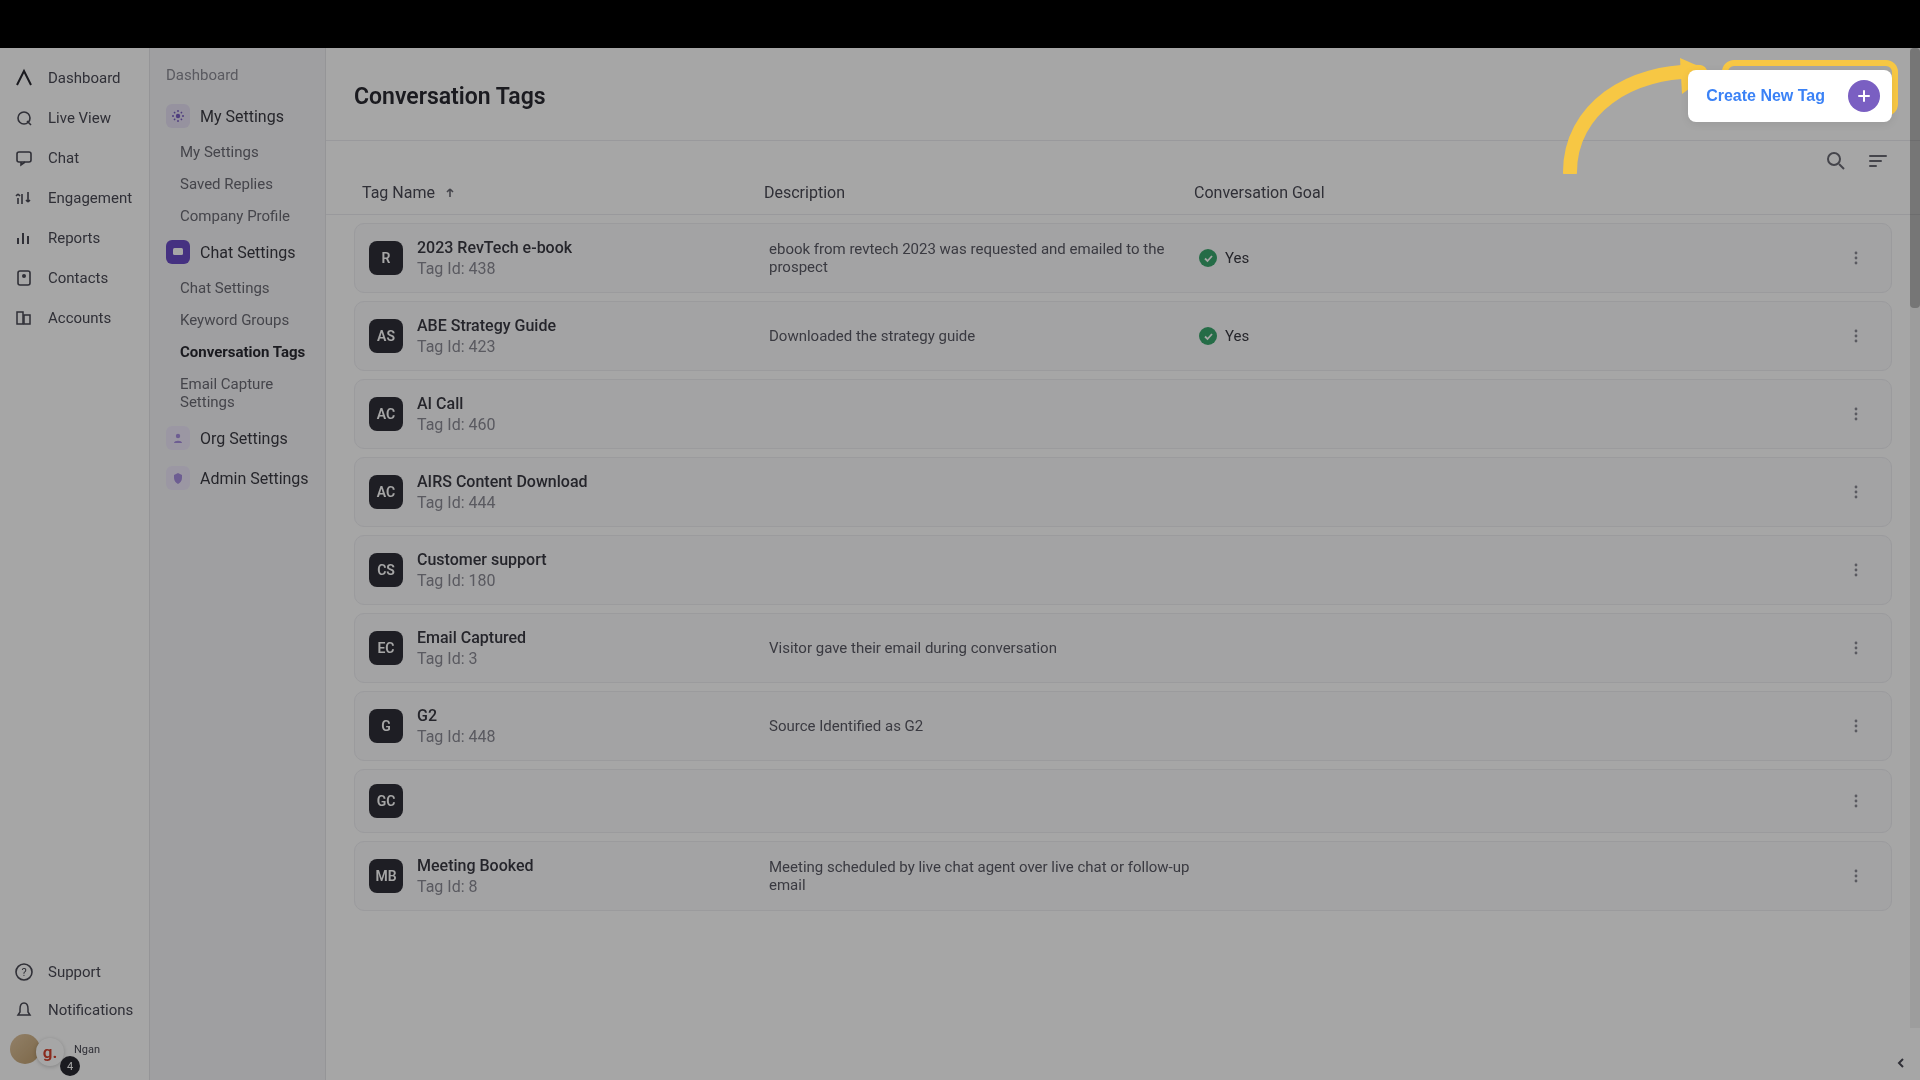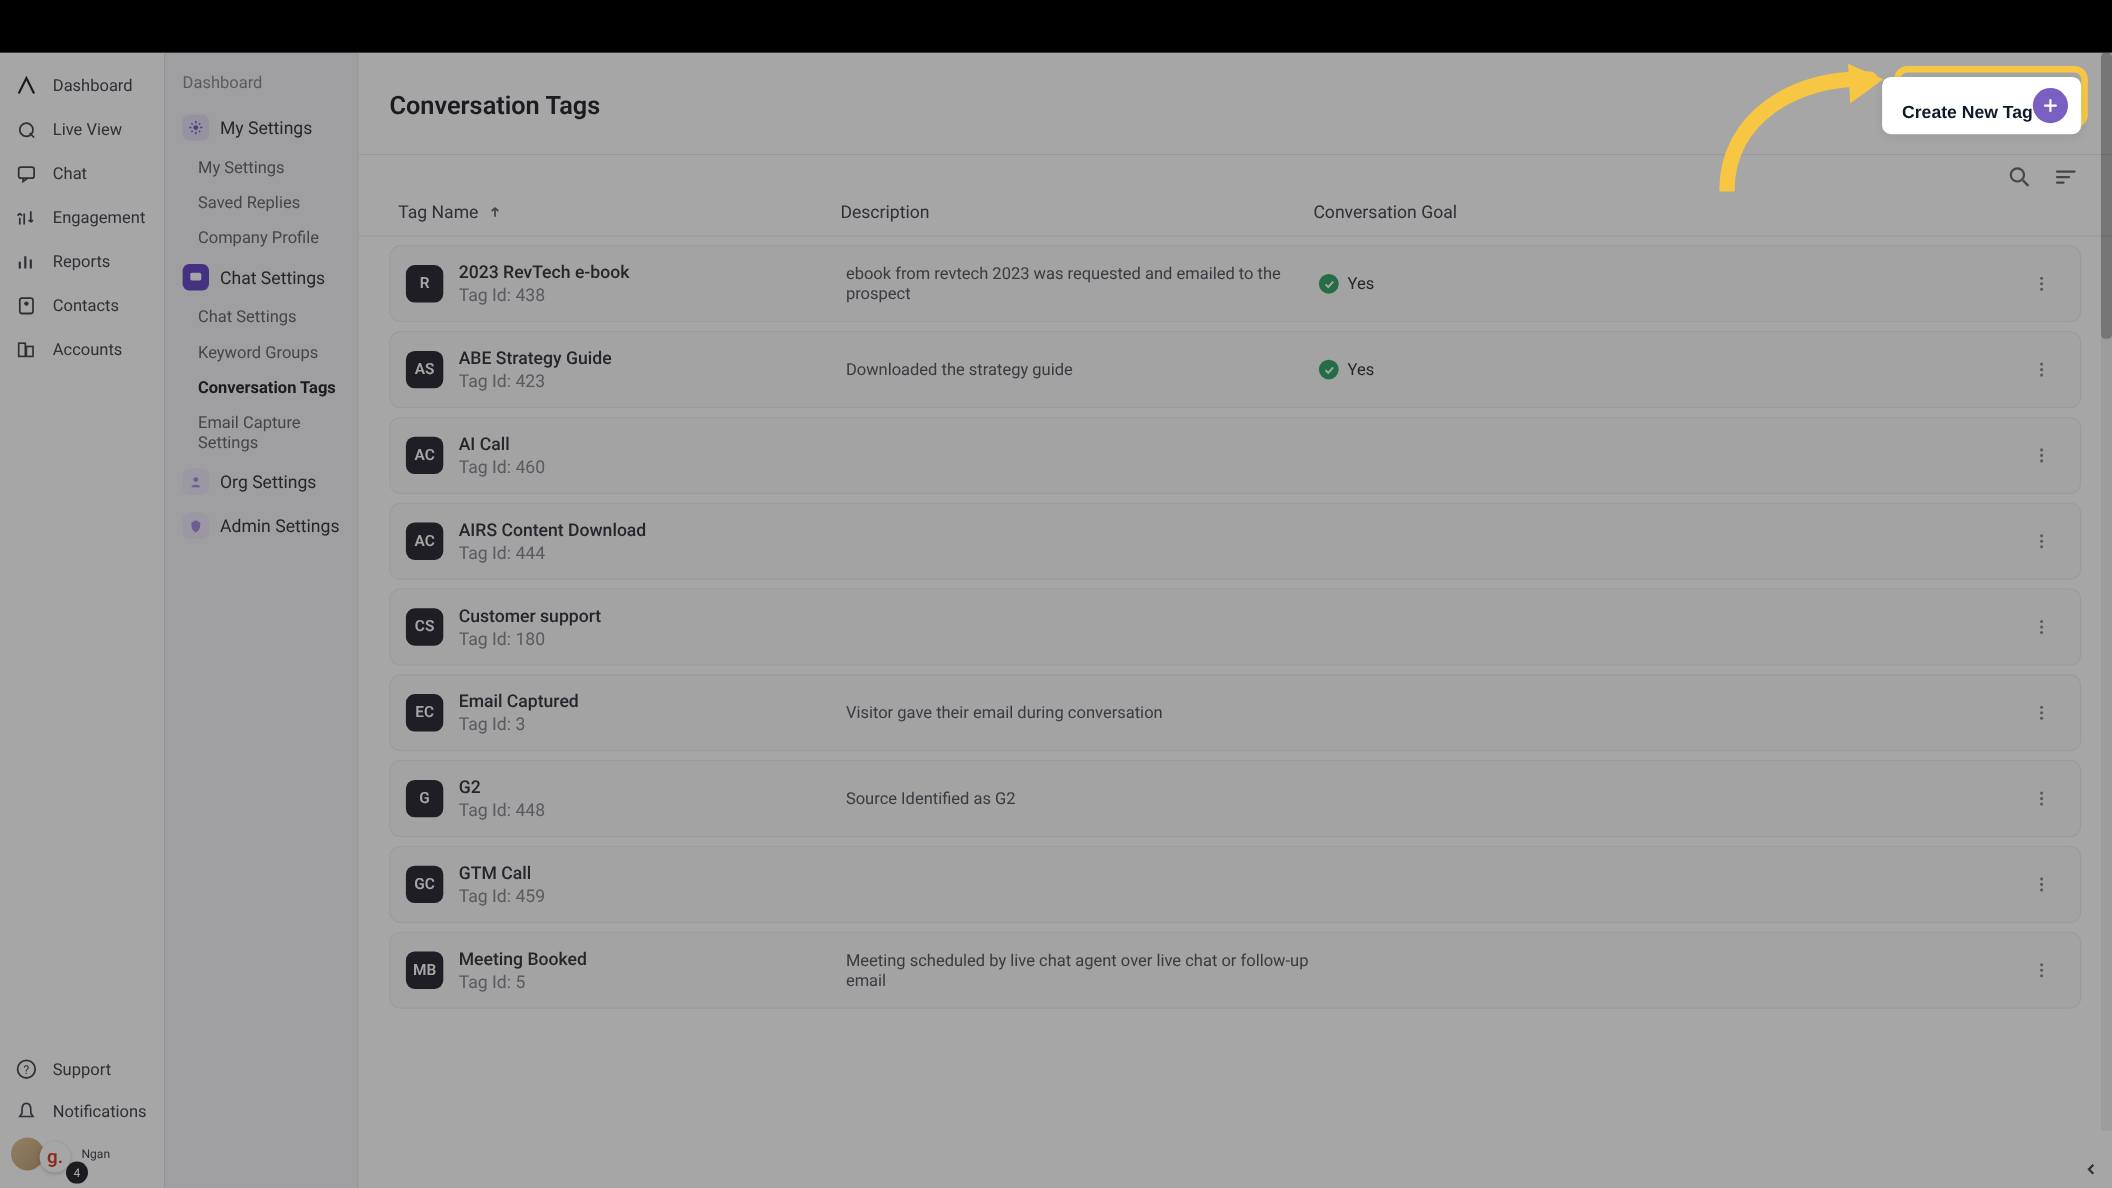--- a/index.html
+++ b/index.html
@@ -33,21 +33,21 @@
 .settings-nav .sub.active { color: #2a2a32; font-weight: 700; }
 .sec-icon.purple { background: #e6e0f5; color: #7a5fc2; }
 .sec-icon.dark { background: #6b4cc7; color: #fff; }
 .sec-icon.light { background: #efe9fb; color: #a88fe0; }
 
 
 .main { flex: 1; background: #fff; display: flex; flex-direction: column; overflow: hidden; }
 .main-header { display: flex; align-items: center; justify-content: space-between; padding: 22px 28px 18px 28px; border-bottom: 1px solid #ececf0; position: relative; }
 .main-header h1 { font-size: 23px; font-weight: 600; color: #2a2a32; }
 
-.create-btn { position: relative; z-index: 20; display: flex; align-items: flex-end; gap: 0; background: #fff; border: none; border-radius: 8px; padding: 10px 12px 10px 18px; font-size: 16px; font-weight: 600; color: #0f172a; cursor: pointer; box-shadow: 0 2px 8px rgba(0,0,0,0.08); }
+.create-btn { position: relative; z-index: 20; display: flex; align-items: center; gap: 23px; background: #fff; border: none; border-radius: 8px; padding: 10px 12px 10px 18px; font-size: 16px; font-weight: 600; color: #3b82f6; cursor: pointer; box-shadow: 0 2px 8px rgba(0,0,0,0.08); }
 .create-btn .plus { width: 32px; height: 32px; border-radius: 50%; background: #7a5fc2; color: #fff; display: flex; align-items: center; justify-content: center; }
 .create-highlight { position: absolute; top: 60px; right: 22px; width: 176px; height: 56px; border: 6px solid #f7c744; border-radius: 12px; z-index: 18; pointer-events: none; }
 
 
 .arrow-annot { position: absolute; top: 54px; right: 200px; z-index: 18; pointer-events: none; }
 
 .toolbar-row { display: flex; justify-content: flex-end; align-items: center; gap: 18px; padding: 8px 30px 0; }
 .toolbar-row .tb-icon { width: 24px; height: 24px; color: #6a6a74; cursor: pointer; display: flex; align-items: center; justify-content: center; }
 
 .table-head { display: flex; padding: 10px 28px 12px 28px; color: #4a4a55; font-size: 16px; border-bottom: 1px solid #ececf0; }
@@ -385,39 +385,35 @@
           <div class="actcol">
             <svg width="18" height="18" viewBox="0 0 18 18">
               <circle cx="9" cy="4" r="1.4" fill="#8a8a94"></circle>
               <circle cx="9" cy="9" r="1.4" fill="#8a8a94"></circle>
               <circle cx="9" cy="14" r="1.4" fill="#8a8a94"></circle>
             </svg>
           </div>
         </div>
         <div class="row">
           <div class="avatar">GC</div>
-          <div class="namecol">
-            <div class="tagname">GTM Call</div>
-            <div class="tagid">Tag Id: 459</div>
-          </div>
           <div class="desccol"></div>
           <div class="convcol"></div>
           <div class="actcol">
             <svg width="18" height="18" viewBox="0 0 18 18">
               <circle cx="9" cy="4" r="1.4" fill="#8a8a94"></circle>
               <circle cx="9" cy="9" r="1.4" fill="#8a8a94"></circle>
               <circle cx="9" cy="14" r="1.4" fill="#8a8a94"></circle>
             </svg>
           </div>
         </div>
         <div class="row">
           <div class="avatar">MB</div>
           <div class="namecol">
             <div class="tagname">Meeting Booked</div>
-            <div class="tagid">Tag Id: 5</div>
+            <div class="tagid">Tag Id: 8</div>
           </div>
           <div class="desccol">Meeting scheduled by live chat agent over live chat or follow-up email</div>
           <div class="convcol"></div>
           <div class="actcol">
             <svg width="18" height="18" viewBox="0 0 18 18">
               <circle cx="9" cy="4" r="1.4" fill="#8a8a94"></circle>
               <circle cx="9" cy="9" r="1.4" fill="#8a8a94"></circle>
               <circle cx="9" cy="14" r="1.4" fill="#8a8a94"></circle>
             </svg>
           </div>

